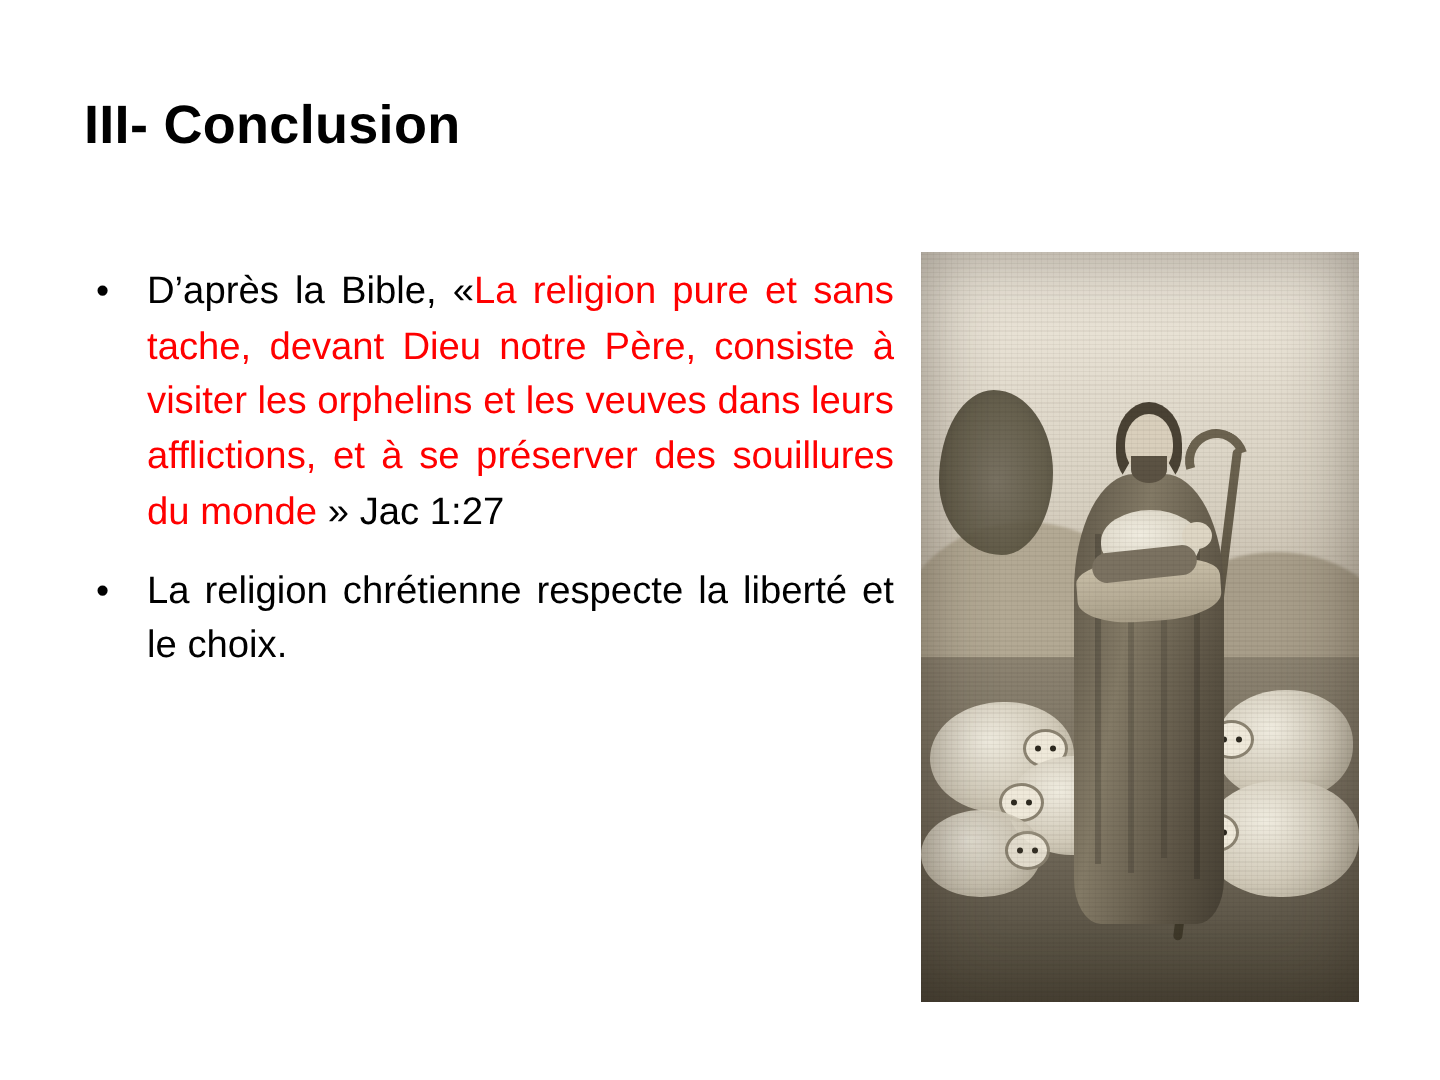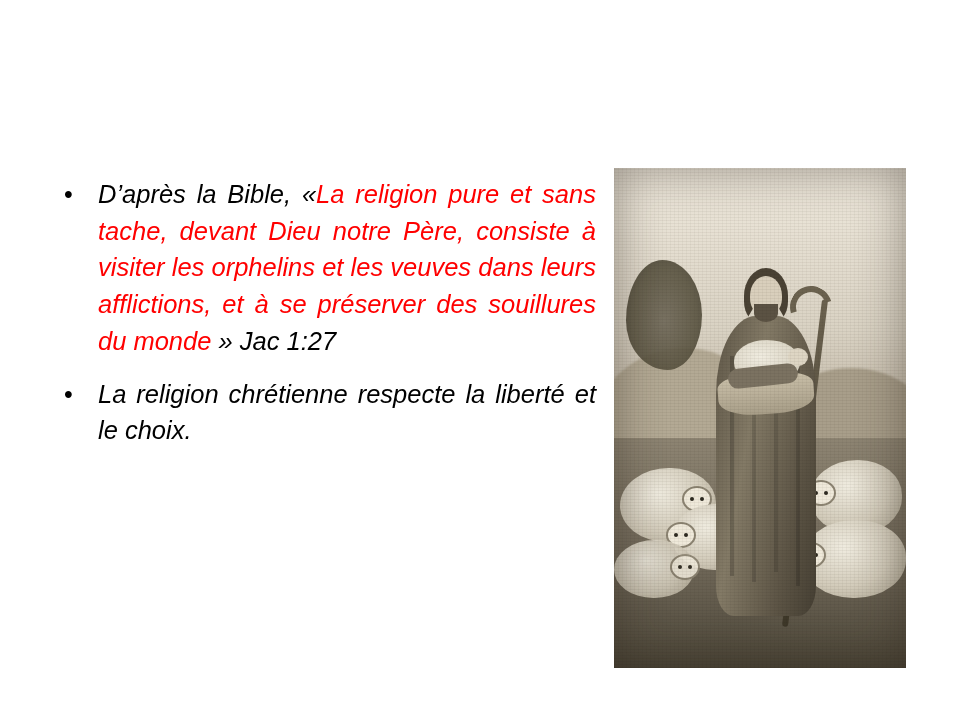--- a/index.html
+++ b/index.html
@@ -53,21 +53,20 @@
     top: 0;
     font-size: 25px;
     line-height: 1.44;
     color: #000000;
   }
   .quote-red {
     color: #ff0000;
   }
   .bullet-text {
     display: block;
-    font-style: italic;
   }
   .image-frame {
     position: absolute;
     left: 614px;
     top: 168px;
     width: 292px;
     height: 500px;
     overflow: hidden;
     background: #b9b2a6;
   }
@@ -251,20 +250,21 @@
       repeating-linear-gradient(90deg, rgba(60,48,34,0.04) 0 1px, rgba(255,255,255,0) 1px 4px);
     mix-blend-mode: multiply;
     pointer-events: none;
   }
 </style>
 </head>
 <body>
 
 <div class="slide">
 
+  <div class="slide-title">III- Conclusion</div>
 
   <div class="body-column">
 
     <div class="bullet-item">
       <span class="bullet-mark">•</span>
       <span class="bullet-text"><span>D’après la Bible, «</span><span class="quote-red">La religion pure et sans tache, devant Dieu notre Père, consiste à visiter les orphelins et les veuves dans leurs afflictions, et à se préserver des souillures du monde</span><span> » Jac 1:27</span></span>
     </div>
 
     <div class="bullet-item">
       <span class="bullet-mark">•</span>

